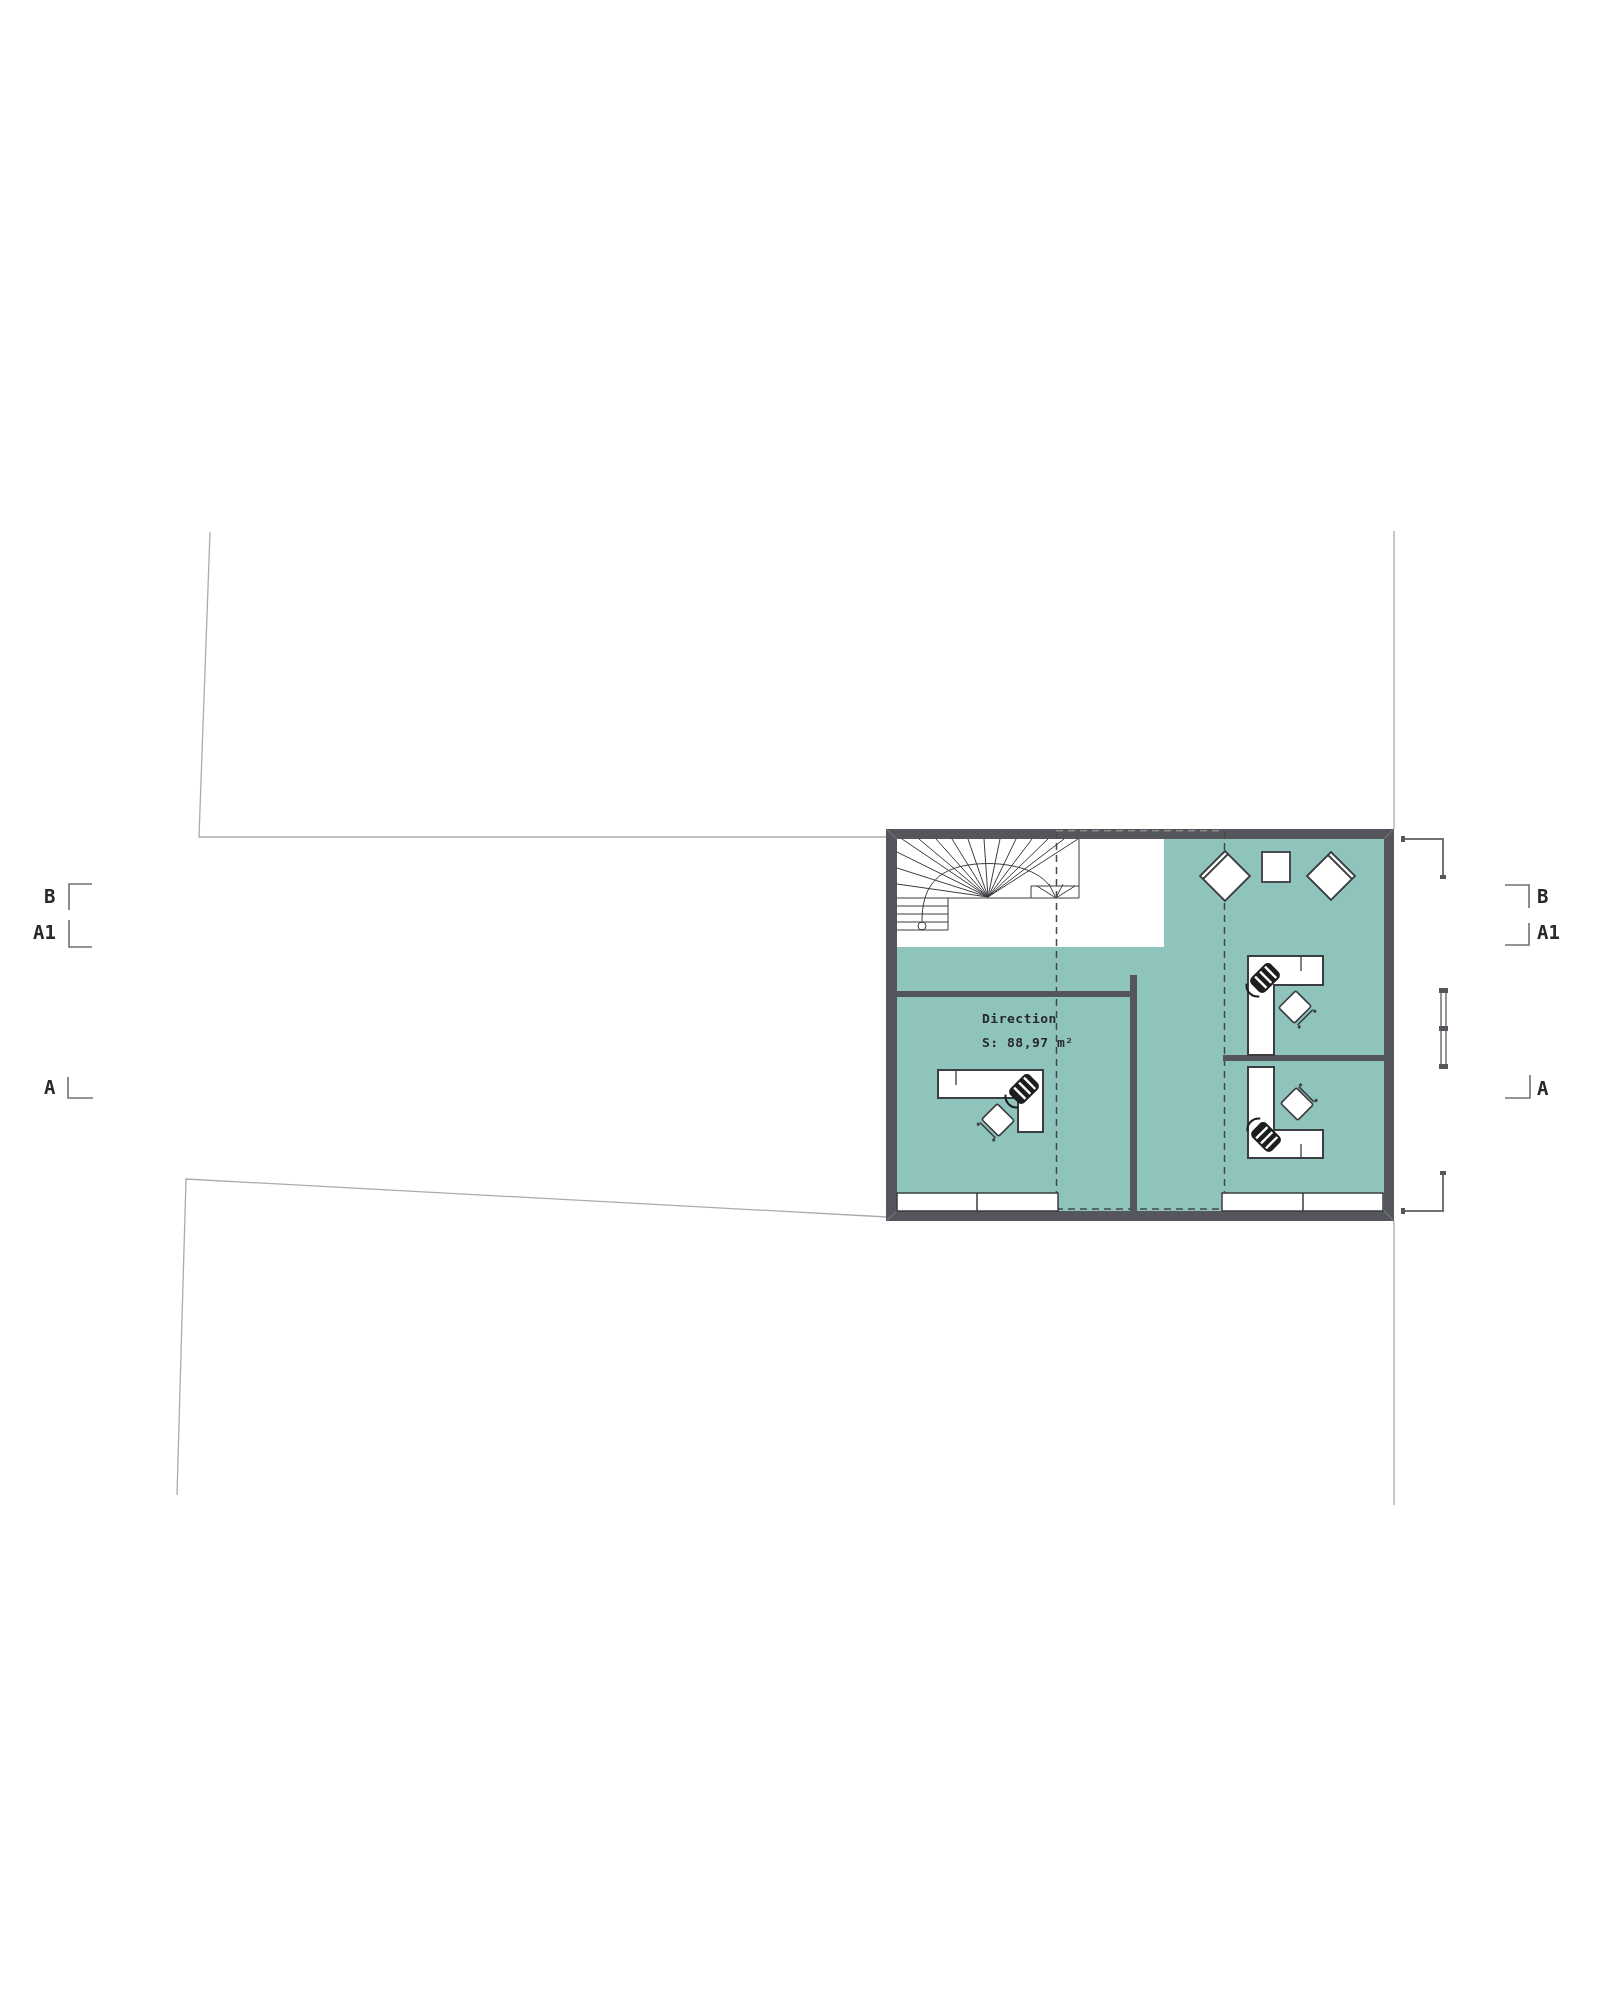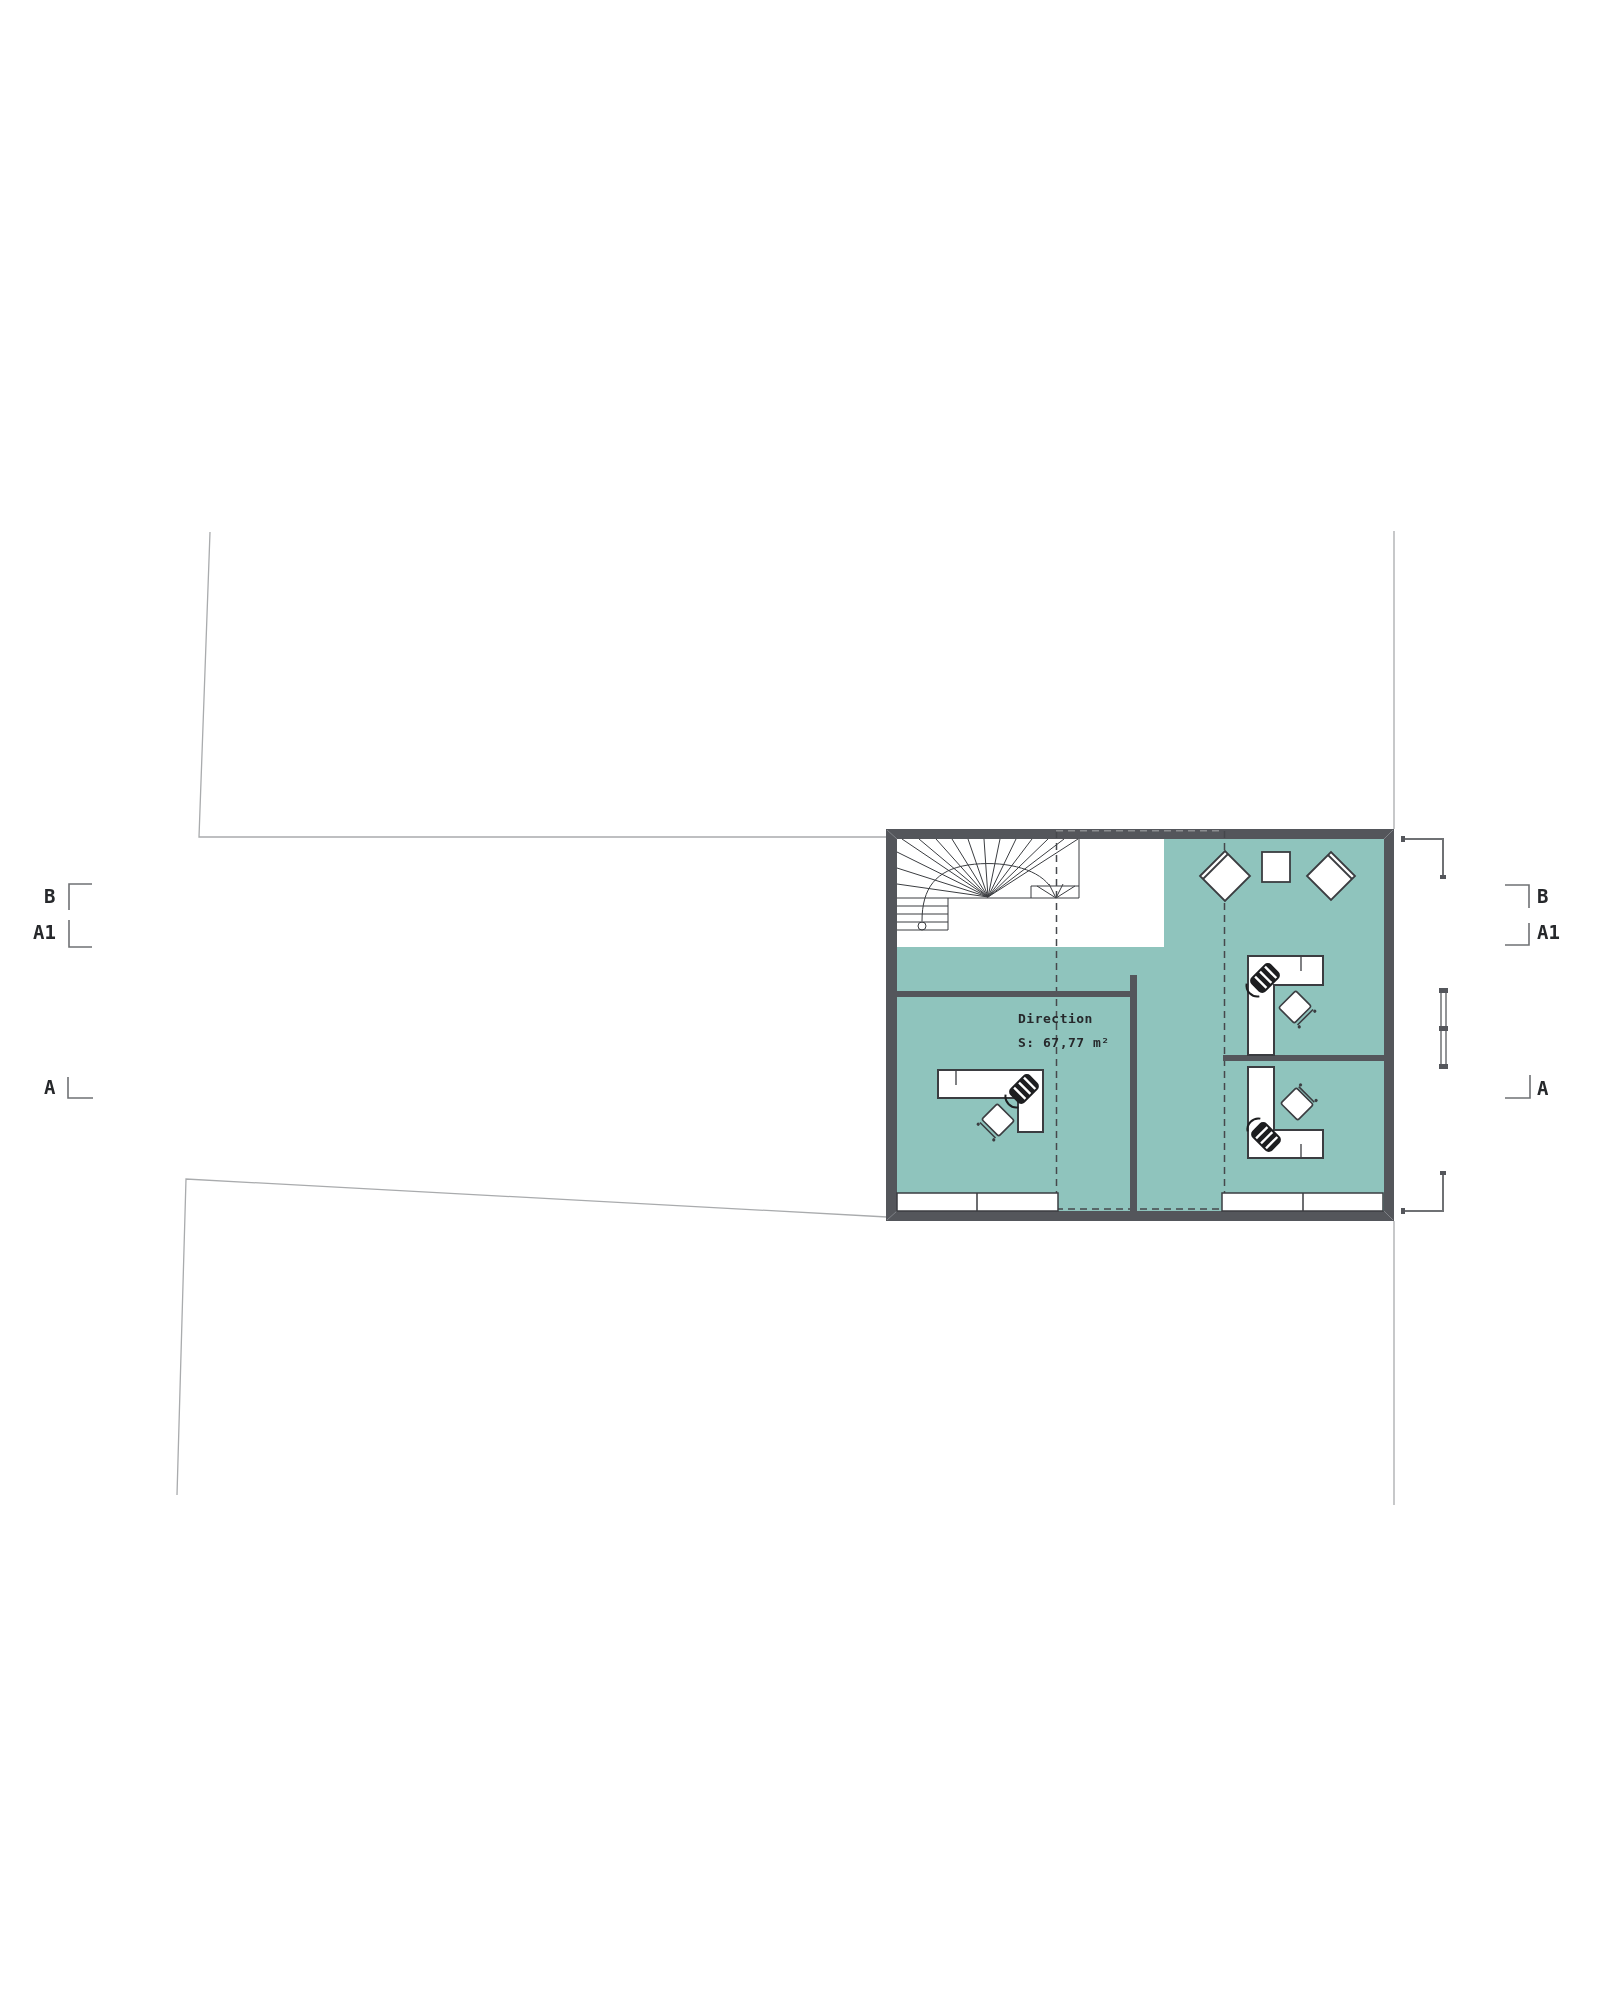--- a/index.html
+++ b/index.html
@@ -1,21 +1,21 @@
 <!DOCTYPE html>
 <html><head>
 <meta charset="utf-8">
 <style>
   html,body{margin:0;padding:0;background:#ffffff;}
   .canvas{position:relative;width:1600px;height:2000px;background:#ffffff;overflow:hidden;
           font-family:"DejaVu Sans Mono","Liberation Mono",monospace;}
   .drawing{position:absolute;left:0;top:0;width:1600px;height:2000px;}
   .label{position:absolute;font-weight:bold;color:#26282b;line-height:1;white-space:pre;}
   .section-label{font-size:19px;}
-  .room-label{font-size:13px;letter-spacing:0.5px;margin-left:36px;}
+  .room-label{font-size:13px;letter-spacing:0.5px;}
 </style>
 </head>
 <body>
 
 <div class="canvas">
 
   <svg class="drawing" viewBox="0 0 1600 2000">
 
     <g stroke="#A9ABAD" stroke-width="1.3" fill="none">
       <polyline points="210,532 199,837 887,837"></polyline>
@@ -193,15 +193,15 @@
 
   <div class="label section-label" style="left:44px;top:887px">B</div>
   <div class="label section-label" style="left:33px;top:923px">A1</div>
   <div class="label section-label" style="left:44px;top:1078px">A</div>
 
   <div class="label section-label" style="left:1537px;top:887px">B</div>
   <div class="label section-label" style="left:1537px;top:923px">A1</div>
   <div class="label section-label" style="left:1537px;top:1079px">A</div>
 
   <div class="label room-label" style="left:982px;top:1012px">Direction</div>
-  <div class="label room-label" style="left:982px;top:1036px">S: 67,77 m²</div>
+  <div class="label room-label" style="left:982px;top:1036px">S: 88,97 m²</div>
 
 </div>
 
 </body></html>

